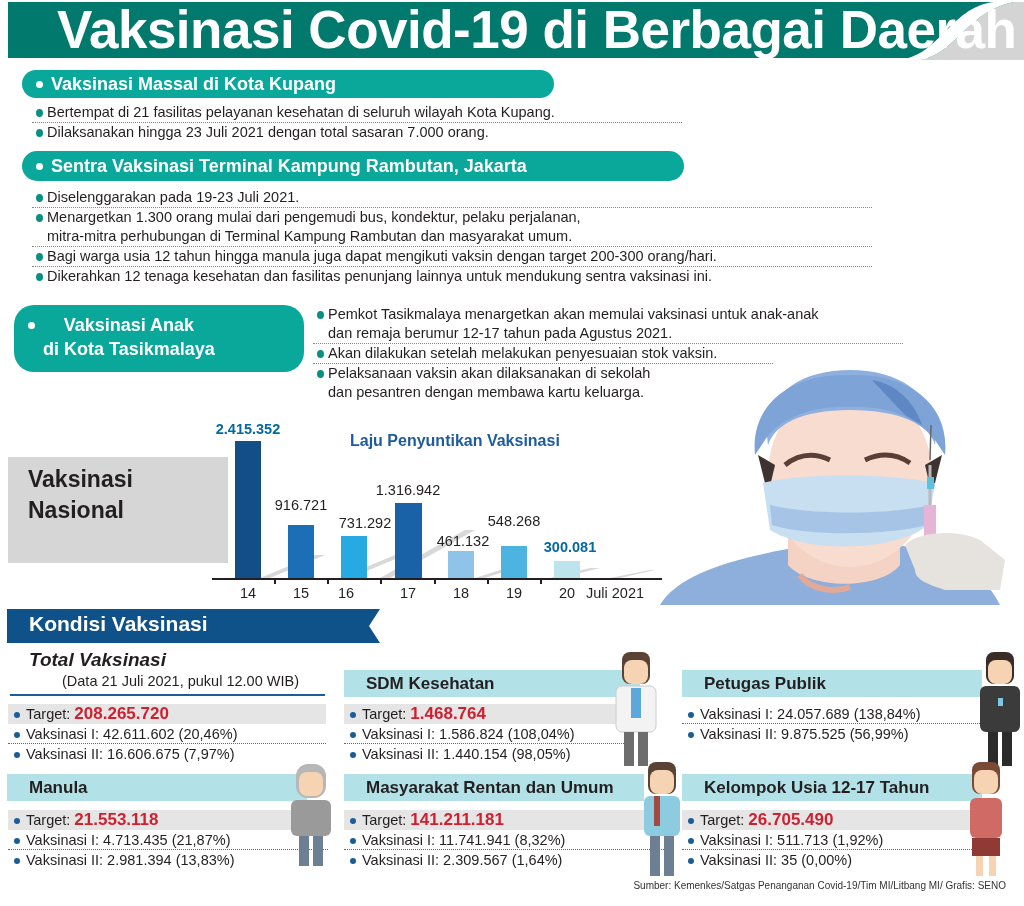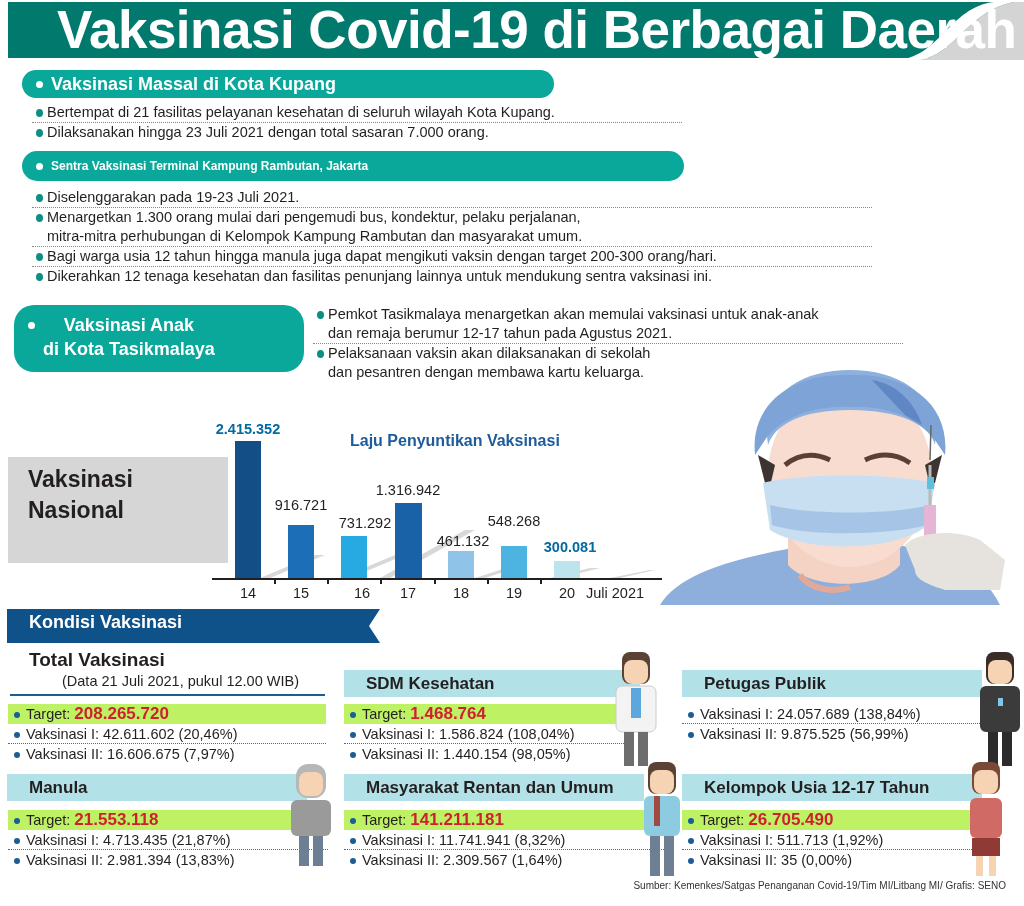--- a/index.html
+++ b/index.html
@@ -23,27 +23,27 @@
   #nat-box { left: 8px; top: 457px; width: 220px; height: 106px; background: #d6d6d6; }
   #nat-title { left: 28px; top: 464px; font-size: 23px; font-weight: bold; line-height: 31px; color: #231f20; }
   #chart-title { left: 350px; top: 432px; font-size: 16px; font-weight: bold; color: #1d5b9a; }
   .bar-el { position: absolute; }
   .val-lbl { position: absolute; font-size: 14.5px; text-align: center; width: 90px; }
   .val-lbl.red { color: #0369a1; font-weight: bold; }
   .xtick { position: absolute; top: 585px; font-size: 14.5px; width: 40px; text-align: center; }
 
   
   #kondisi { left: 7px; top: 609px; width: 373px; height: 34px; }
-  #kondisi .t { position: absolute; left: 22px; top: 3px; color: #fff; font-weight: bold; font-size: 18px; }
+  #kondisi .t { position: absolute; left: 22px; top: 3px; color: #fff; font-weight: bold; font-size: 21px; }
 
   .group-head { position: absolute; background: #b3e1e8; font-weight: bold; font-size: 17px; padding-left: 22px; line-height: 27px; height: 27px; color: #231f20; }
   .stat { position: absolute; font-size: 14.5px; color: #231f20; }
   .stat .row { position: relative; padding-left: 18px; height: 20px; line-height: 20px; white-space: nowrap; }
   .stat .row::before { content: ""; position: absolute; left: 6px; top: 8px; width: 6px; height: 6px; border-radius: 50%; background: #1b5d96; }
-  .stat .row.target { background: #bef264; }
+  .stat .row.target { background: #e5e5e5; }
   .stat .row.v1 { border-bottom: 1px dotted #666; }
   .stat .row .num { color: #d01f2f; font-weight: bold; font-size: 17px; }
 
   #source { right: 18px; top: 880px; font-size: 10px; color: #333; }
 </style>
 </head>
 <body>
 
 <div id="header" class="abs">
   <div class="bar"></div>
@@ -57,40 +57,41 @@
 
 <div class="abs pill" style="left:22px;top:70px;width:532px;height:28px;font-size:18px;">
   <span class="dot"></span>
   <span>Vaksinasi Massal di Kota Kupang</span>
 </div>
 <div class="abs bullets" style="left:32px;top:103px;width:650px;">
   <div class="it">Bertempat di 21 fasilitas pelayanan kesehatan di seluruh wilayah Kota Kupang.</div>
   <div class="it">Dilaksanakan hingga 23 Juli 2021 dengan total sasaran 7.000 orang.</div>
 </div>
 
-<div class="abs pill" style="left:22px;top:151px;width:662px;height:30px;font-size:12px;">
+<div class="abs pill" style="left:22px;top:151px;width:662px;height:30px;font-size:18px;">
   <span class="dot"></span>
   <span>Sentra Vaksinasi Terminal Kampung Rambutan, Jakarta</span>
 </div>
 <div class="abs bullets" style="left:32px;top:188px;width:840px;">
   <div class="it">Diselenggarakan pada 19-23 Juli 2021.</div>
   <div class="it" style="border-bottom:none;">Menargetkan 1.300 orang mulai dari pengemudi bus, kondektur, pelaku perjalanan,</div>
-  <div class="it no-dot" style="padding-left:15px;"><span>mitra-mitra perhubungan di Kelompok Kampung Rambutan dan masyarakat umum.</span></div>
+  <div class="it no-dot" style="padding-left:15px;"><span>mitra-mitra perhubungan di Terminal Kampung Rambutan dan masyarakat umum.</span></div>
   <div class="it">Bagi warga usia 12 tahun hingga manula juga dapat mengikuti vaksin dengan target 200-300 orang/hari.</div>
   <div class="it">Dikerahkan 12 tenaga kesehatan dan fasilitas penunjang lainnya untuk mendukung sentra vaksinasi ini.</div>
 </div>
 <style>.bullets .it.no-dot::before{display:none;}</style>
 
 <div class="abs pill" style="left:14px;top:305px;width:290px;height:67px;font-size:18px;border-radius:20px;align-items:flex-start;padding-top:8px;line-height:24px;text-align:center;">
   <span class="dot" style="margin-top:9px;"></span>
   <span><span>Vaksinasi Anak</span><br><span>di Kota Tasikmalaya</span></span>
 </div>
 <div class="abs bullets" style="left:313px;top:305px;width:590px;">
   <div class="it" style="border-bottom:none;">Pemkot Tasikmalaya menargetkan akan memulai vaksinasi untuk anak-anak</div>
   <div class="it no-dot">dan remaja berumur 12-17 tahun pada Agustus 2021.</div>
+  <div class="it" style="width:460px;">Akan dilakukan setelah melakukan penyesuaian stok vaksin.</div>
   <div class="it" style="border-bottom:none;">Pelaksanaan vaksin akan dilaksanakan di sekolah</div>
   <div class="it no-dot" style="border-bottom:none;">dan pesantren dengan membawa kartu keluarga.</div>
 </div>
 
 <svg class="abs" style="left:660px;top:365px;" width="364" height="240" viewBox="0 0 364 240">
   <path d="M0,240 C20,205 90,190 150,180 L240,180 C280,190 320,200 340,240 Z" fill="#8eafdc"></path>
   <path d="M128,140 L128,200 C150,225 220,225 240,200 L240,140 Z" fill="#f4d3c4"></path>
   <path d="M140,210 C150,225 175,228 190,222" fill="none" stroke="#e2a998" stroke-width="6"></path>
   <ellipse cx="190" cy="110" rx="82" ry="92" fill="#f8dccf"></ellipse>
   <path d="M108,80 C100,30 140,5 190,5 C240,5 280,30 275,80 C270,60 240,45 190,45 C140,45 115,60 108,80 Z" fill="#8eb0de"></path>
@@ -146,36 +147,36 @@
 
   <div class="abs" style="left:212px;top:578px;width:450px;height:2px;background:#231f20;"></div>
   <div class="abs" style="left:274px;top:578px;width:2px;height:6px;background:#231f20;"></div>
   <div class="abs" style="left:327px;top:578px;width:2px;height:6px;background:#231f20;"></div>
   <div class="abs" style="left:380px;top:578px;width:2px;height:6px;background:#231f20;"></div>
   <div class="abs" style="left:434px;top:578px;width:2px;height:6px;background:#231f20;"></div>
   <div class="abs" style="left:487px;top:578px;width:2px;height:6px;background:#231f20;"></div>
   <div class="abs" style="left:540px;top:578px;width:2px;height:6px;background:#231f20;"></div>
   <div class="xtick" style="left:228px;">14</div>
   <div class="xtick" style="left:281px;">15</div>
-  <div class="xtick" style="left:342px;">16</div>
+  <div class="xtick" style="left:326px;">16</div>
   <div class="xtick" style="left:388px;">17</div>
   <div class="xtick" style="left:441px;">18</div>
   <div class="xtick" style="left:494px;">19</div>
   <div class="xtick" style="left:547px;">20</div>
   <div class="abs" style="left:586px;top:585px;font-size:14.5px;">Juli 2021</div>
 </div>
 
 <div id="kondisi" class="abs">
   <svg class="abs" style="left:0;top:0;" width="373" height="34">
     <path d="M0,0 L373,0 L362,17 L373,34 L0,34 Z" fill="#0f5189"></path>
   </svg>
   <div class="t">Kondisi Vaksinasi</div>
 </div>
 
-<div class="abs" style="left:29px;top:649px;font-size:19px;font-weight:bold;">Total Vaksinasi</div>
+<div class="abs" style="left:29px;top:649px;font-size:19px;font-weight:bold;font-style:italic;">Total Vaksinasi</div>
 <div class="abs" style="left:29px;top:673px;font-size:14.5px;margin-left:33px;">(Data 21 Juli 2021, pukul 12.00 WIB)</div>
 <div class="abs" style="left:10px;top:694px;width:315px;height:2px;background:#1b5d96;"></div>
 <div class="stat" style="left:8px;top:704px;width:318px;">
   <div class="row target"><span>Target: </span><span class="num">208.265.720</span></div>
   <div class="row v1">Vaksinasi I: 42.611.602 (20,46%)</div>
   <div class="row">Vaksinasi II: 16.606.675 (7,97%)</div>
 </div>
 
 <div class="group-head" style="left:344px;top:670px;width:296px;">SDM Kesehatan</div>
 <div class="stat" style="left:344px;top:704px;width:290px;">

